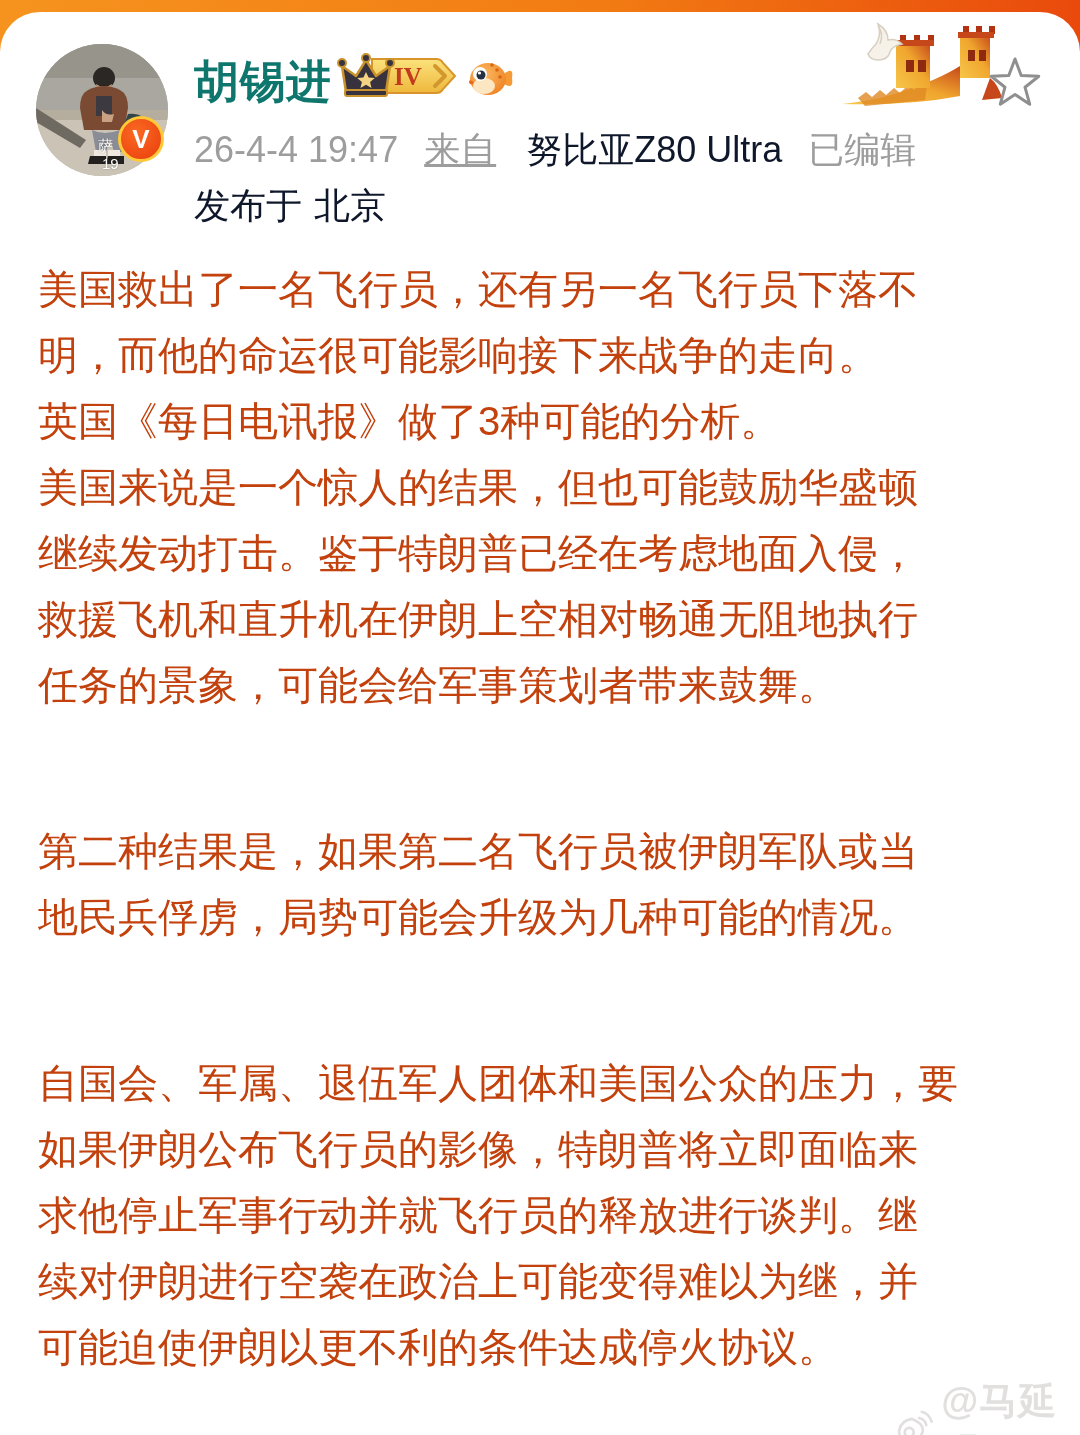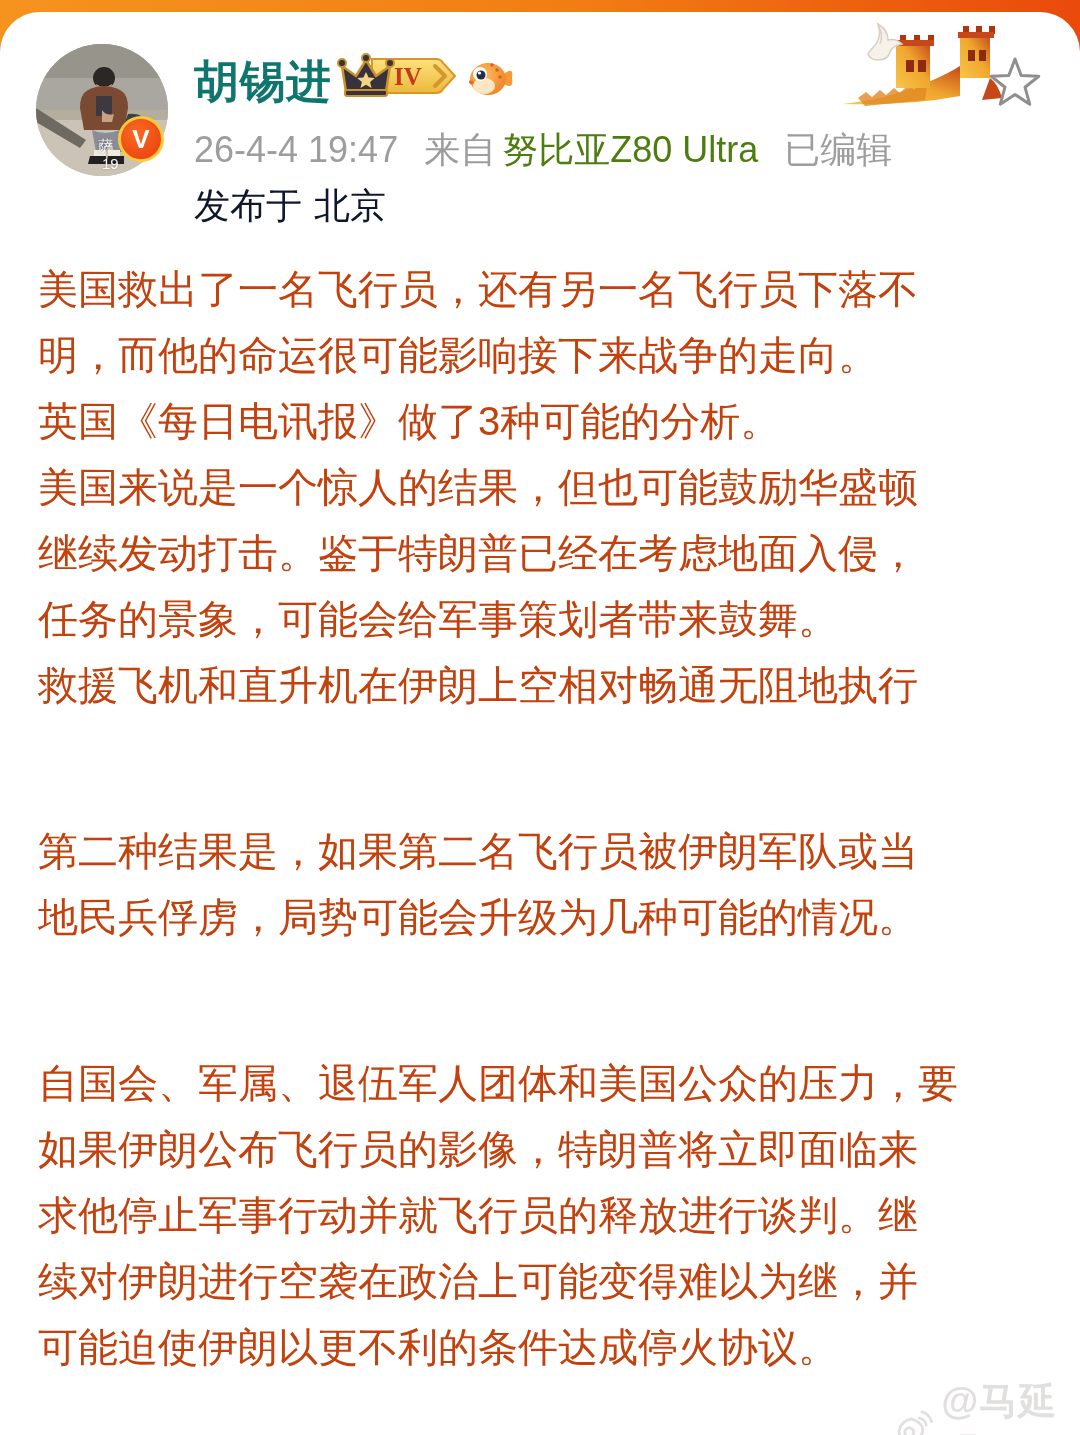--- a/index.html
+++ b/index.html
@@ -27,22 +27,22 @@
   .username{
     position:absolute;left:194px;top:52px;
     color:#0f766e;font-size:45px;font-weight:bold;letter-spacing:1px;
   }
   .crown-badge{position:absolute;left:336px;top:52px;width:124px;height:48px;}
   .fish-badge{position:absolute;left:466px;top:52px;width:52px;height:52px;}
   .meta-line{
     position:absolute;left:194px;top:126px;font-size:36px;color:#9d9d9d;white-space:nowrap;
   }
   .meta-line .time{margin-right:26px;}
-  .meta-line .from{margin-right:6px;}
-  .meta-line .source{color:#4d7c0f;margin-right:26px;}
+  .meta-line .from{margin-right:30px;text-decoration:underline;}
+  .meta-line .source{color:#0f172a;margin-right:26px;}
   .meta-line2{
     position:absolute;left:194px;top:182px;font-size:36px;color:#0f172a;white-space:nowrap;
   }
   .meta-line2 .pub{margin-right:12px;}
   .star-btn{position:absolute;left:986px;top:54px;width:58px;height:58px;cursor:pointer;}
   .greatwall{position:absolute;left:838px;top:8px;width:168px;height:104px;}
   
   .post-text{
     position:absolute;left:38px;top:256px;width:1012px;
     font-size:40px;line-height:66px;color:#c2410c;
@@ -173,22 +173,22 @@
   <span class="pub">发布于</span><span>北京</span>
 </div>
 
 <div class="post-text">
   <div class="para">
     <div class="post-line">美国救出了一名飞行员，还有另一名飞行员下落不</div>
     <div class="post-line">明，而他的命运很可能影响接下来战争的走向。</div>
     <div class="post-line">英国《每日电讯报》做了3种可能的分析。</div>
     <div class="post-line">美国来说是一个惊人的结果，但也可能鼓励华盛顿</div>
     <div class="post-line">继续发动打击。鉴于特朗普已经在考虑地面入侵，</div>
+    <div class="post-line">救援飞机和直升机在伊朗上空相对畅通无阻地执行</div>
     <div class="post-line">任务的景象，可能会给军事策划者带来鼓舞。</div>
-    <div class="post-line">救援飞机和直升机在伊朗上空相对畅通无阻地执行</div>
   </div>
   <div class="para">
     <div class="post-line">第二种结果是，如果第二名飞行员被伊朗军队或当</div>
     <div class="post-line">地民兵俘虏，局势可能会升级为几种可能的情况。</div>
   </div>
   <div class="para">
     <div class="post-line">自国会、军属、退伍军人团体和美国公众的压力，要</div>
     <div class="post-line">如果伊朗公布飞行员的影像，特朗普将立即面临来</div>
     <div class="post-line">求他停止军事行动并就飞行员的释放进行谈判。继</div>
     <div class="post-line">续对伊朗进行空袭在政治上可能变得难以为继，并</div>

